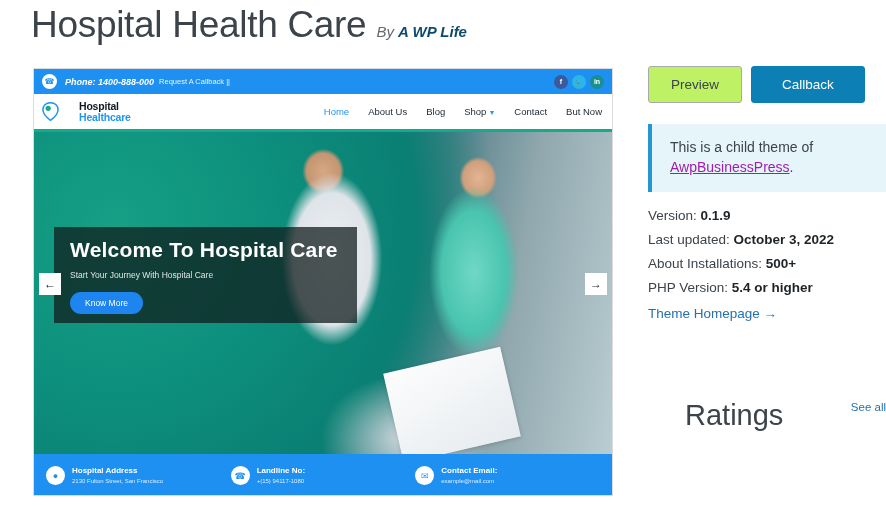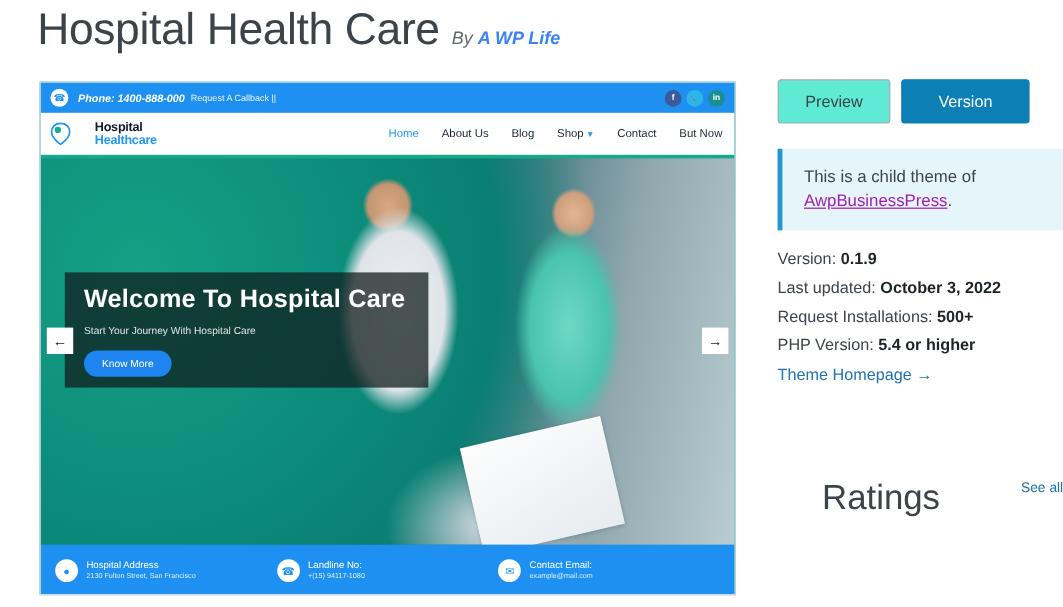--- a/index.html
+++ b/index.html
@@ -15,21 +15,21 @@
   
   .title-row {
     position: absolute; left: 31px; top: 2px;
     display: flex; align-items: baseline; gap: 10px;
   }
   .theme-title {
     font-size: 37px; font-weight: 300; color: #3c434a;
     letter-spacing: -0.3px; line-height: 46px;
   }
   .byline { font-size: 15px; font-style: italic; color: #646970; white-space: nowrap; }
-  .byline .author { color: #3b82f6; font-weight: bold; font-style: italic; text-decoration: none; }
+  .byline .author { color: #0c4a6e; font-weight: bold; font-style: italic; text-decoration: none; }
 
   
   .screenshot {
     position: absolute; left: 33px; top: 68px;
     width: 580px; height: 428px;
     border: 1px solid #dcdcde;
     overflow: hidden; background: #0aa; 
   }
 
   
@@ -129,32 +129,32 @@
     height: 43px; background: #1e90f2;
     display: flex; align-items: center; padding: 0 12px;
     position: relative; z-index: 4;
   }
   .fcol { display: flex; align-items: center; gap: 7px; width: 33.33%; }
   .fico {
     width: 19px; height: 19px; border-radius: 50%; background: #fff;
     display: flex; align-items: center; justify-content: center;
     font-size: 9px; color: #1e90f2; flex: none;
   }
-  .ftxt-1 { font-size: 8px; font-weight: normal; color: #fff; line-height: 1.35; }
+  .ftxt-1 { font-size: 8px; font-weight: bold; color: #fff; line-height: 1.35; }
   .ftxt-2 { font-size: 6px; color: #dbeeff; line-height: 1.4; }
 
   
   .side { position: absolute; left: 648px; top: 66px; width: 250px; }
 
   .btn-row { display: flex; gap: 9px; }
   .btn {
     font-family: inherit; font-size: 13.5px; cursor: pointer;
     border-radius: 3px; padding: 0 22px; height: 37px; line-height: 35px;
   }
-  .btn-preview { background: #5eead4; border: 1px solid #a7aaad; color: #3c434a; }
+  .btn-preview { background: #bef264; border: 1px solid #a7aaad; color: #3c434a; }
   .btn-download { background: #0c7fb5; border: 1px solid #0c7fb5; color: #fff; padding: 0 30px; }
 
   .notice {
     margin-top: 21px; background: #e5f5fa; border-left: 4px solid #2596d1;
     padding: 13px 16px 14px 18px; width: 244px;
   }
   .notice-txt { font-size: 14px; color: #3c434a; line-height: 1.45; }
   .notice-link { color: #a21caf; text-decoration: underline; }
 
   .meta { margin-top: 16px; }
@@ -259,38 +259,38 @@
           <div class="ftxt-2">example@mail.com</div>
         </span>
       </div>
     </div>
   </div>
 
   <div class="side">
 
     <div class="btn-row">
       <button class="btn btn-preview">Preview</button>
-      <button class="btn btn-download">Version</button>
+      <button class="btn btn-download">Callback</button>
     </div>
 
     <div class="notice">
       <div class="notice-txt">
         <span>This is a child theme of </span><a class="notice-link" href="#">AwpBusinessPress</a><span>.</span>
       </div>
     </div>
 
     <div class="meta">
       <div class="meta-row">
         <span>Version: </span><b>0.1.9</b>
       </div>
       <div class="meta-row">
         <span>Last updated: </span><b>October 3, 2022</b>
       </div>
       <div class="meta-row">
-        <span>Request Installations: </span><b>500+</b>
+        <span>About Installations: </span><b>500+</b>
       </div>
       <div class="meta-row">
         <span>PHP Version: </span><b>5.4 or higher</b>
       </div>
       <a class="homepage-link" href="#">Theme Homepage →</a>
     </div>
 
     <div class="ratings-row">
       <span class="ratings-title">Ratings</span>
       <a class="see-all" href="#">See all</a>

